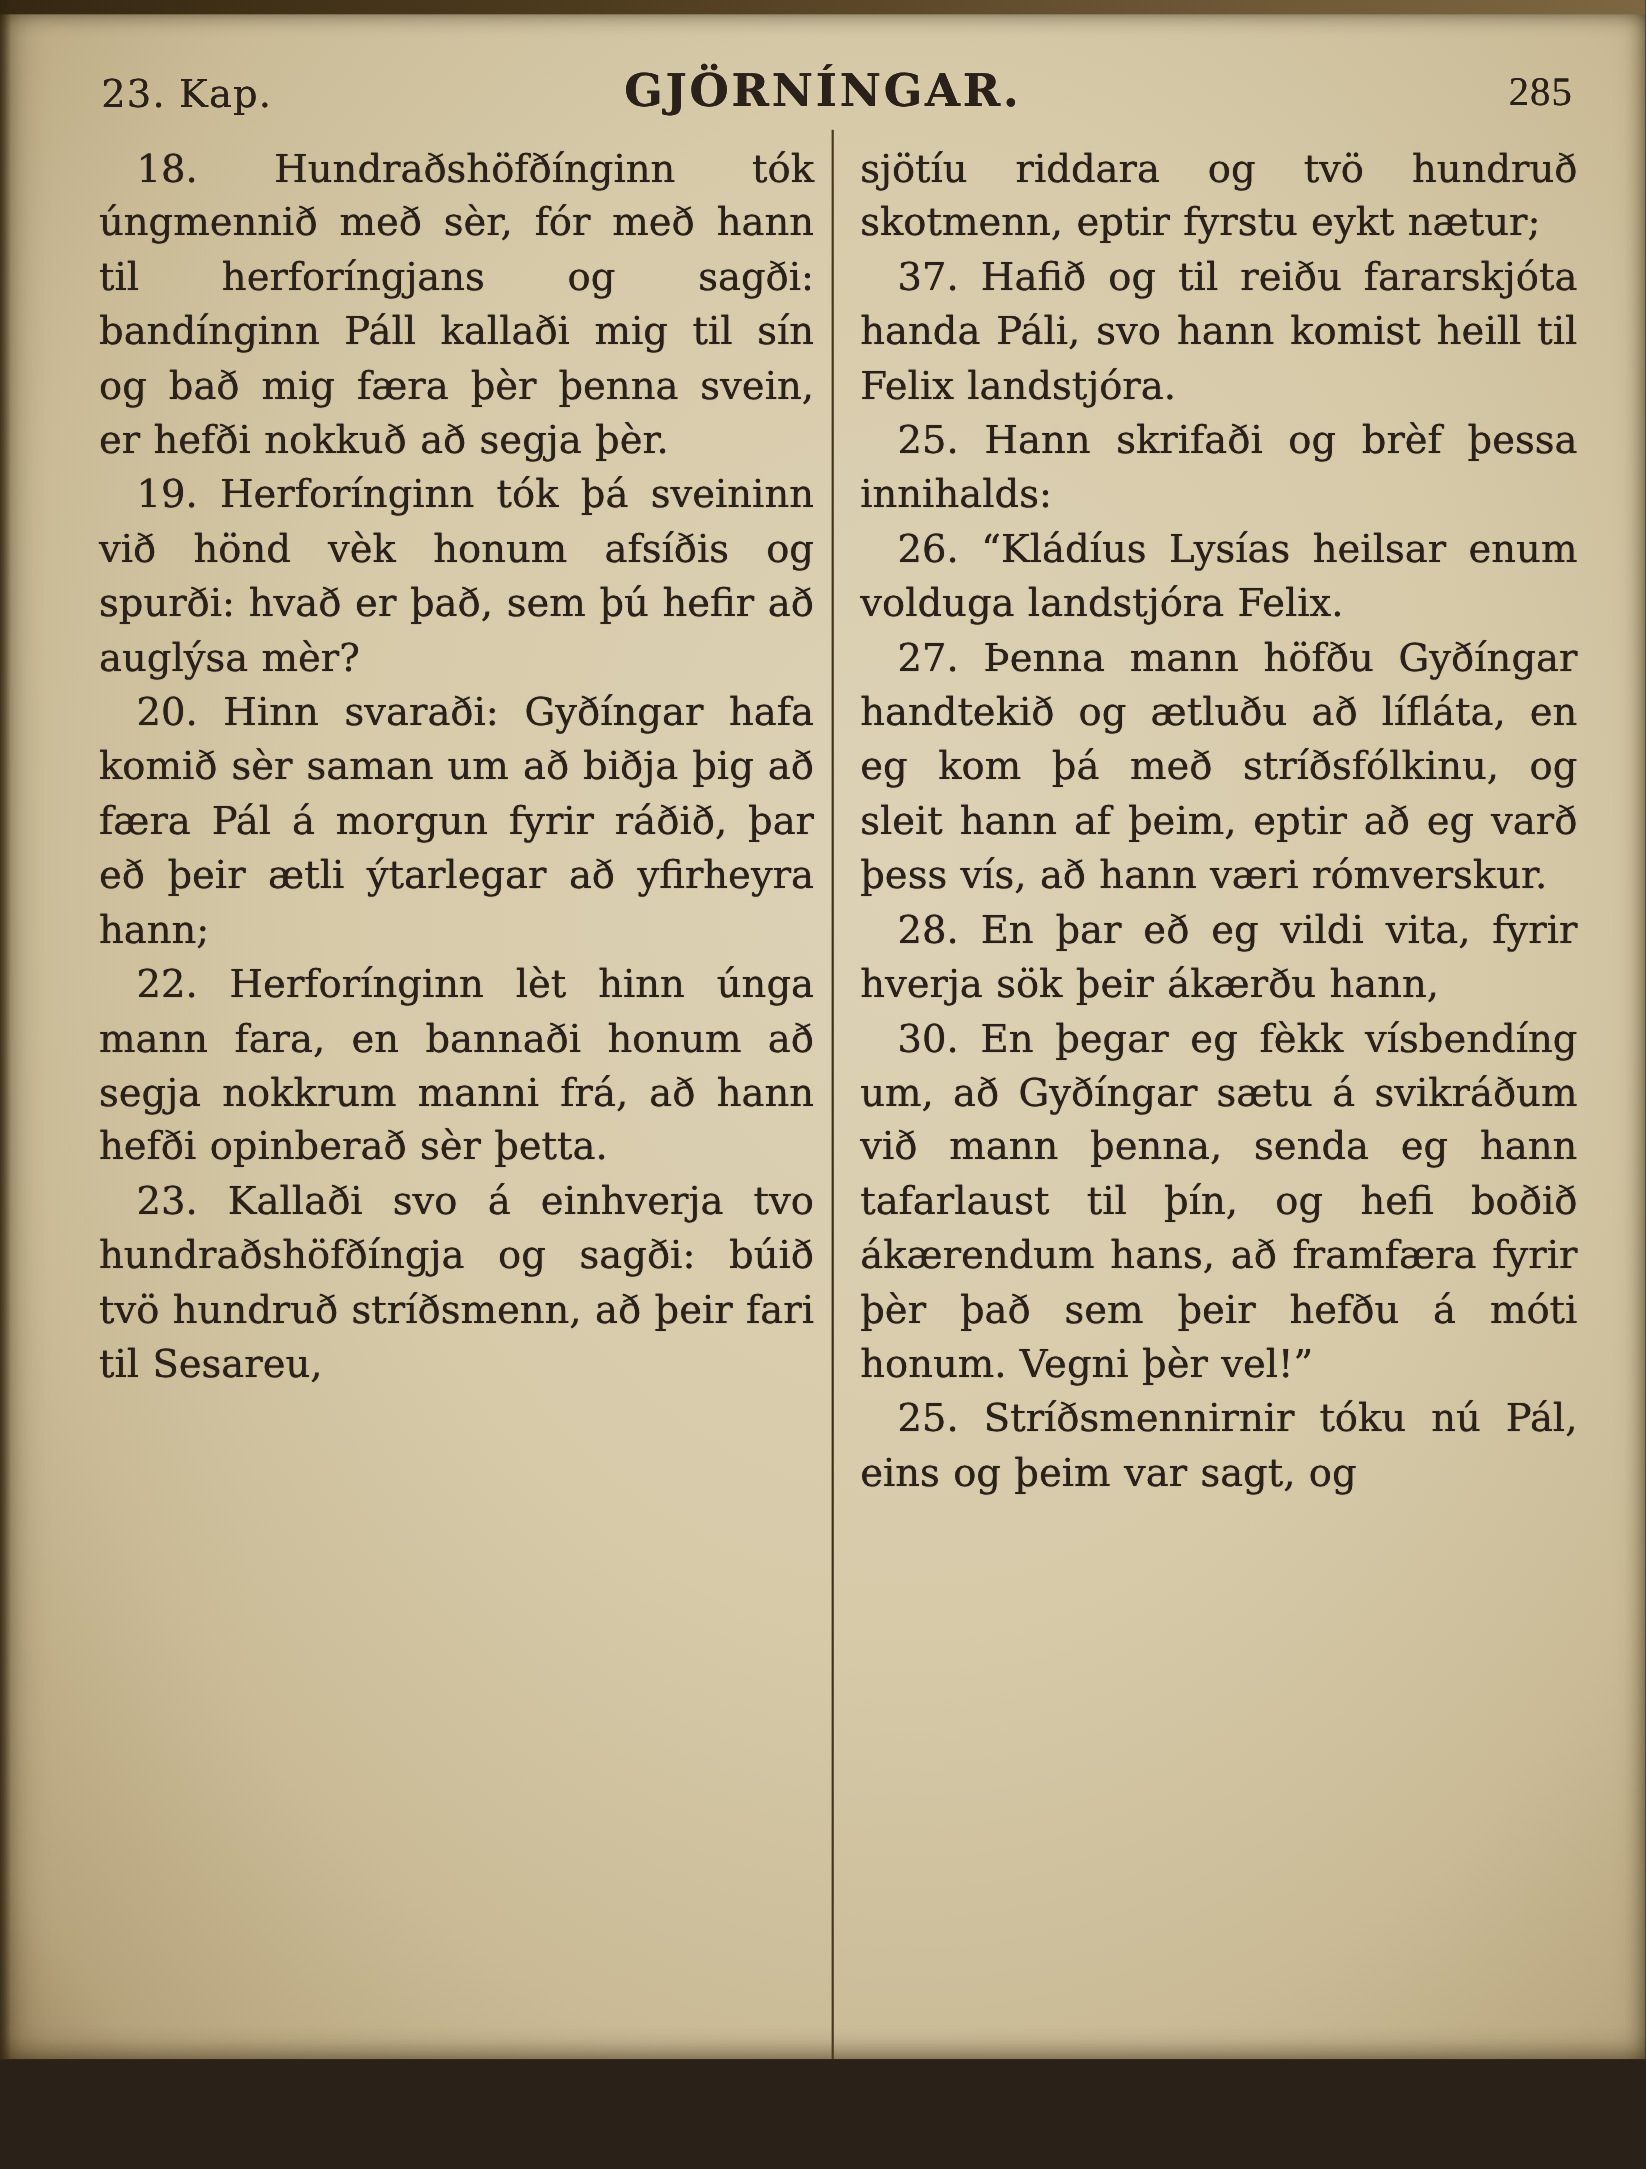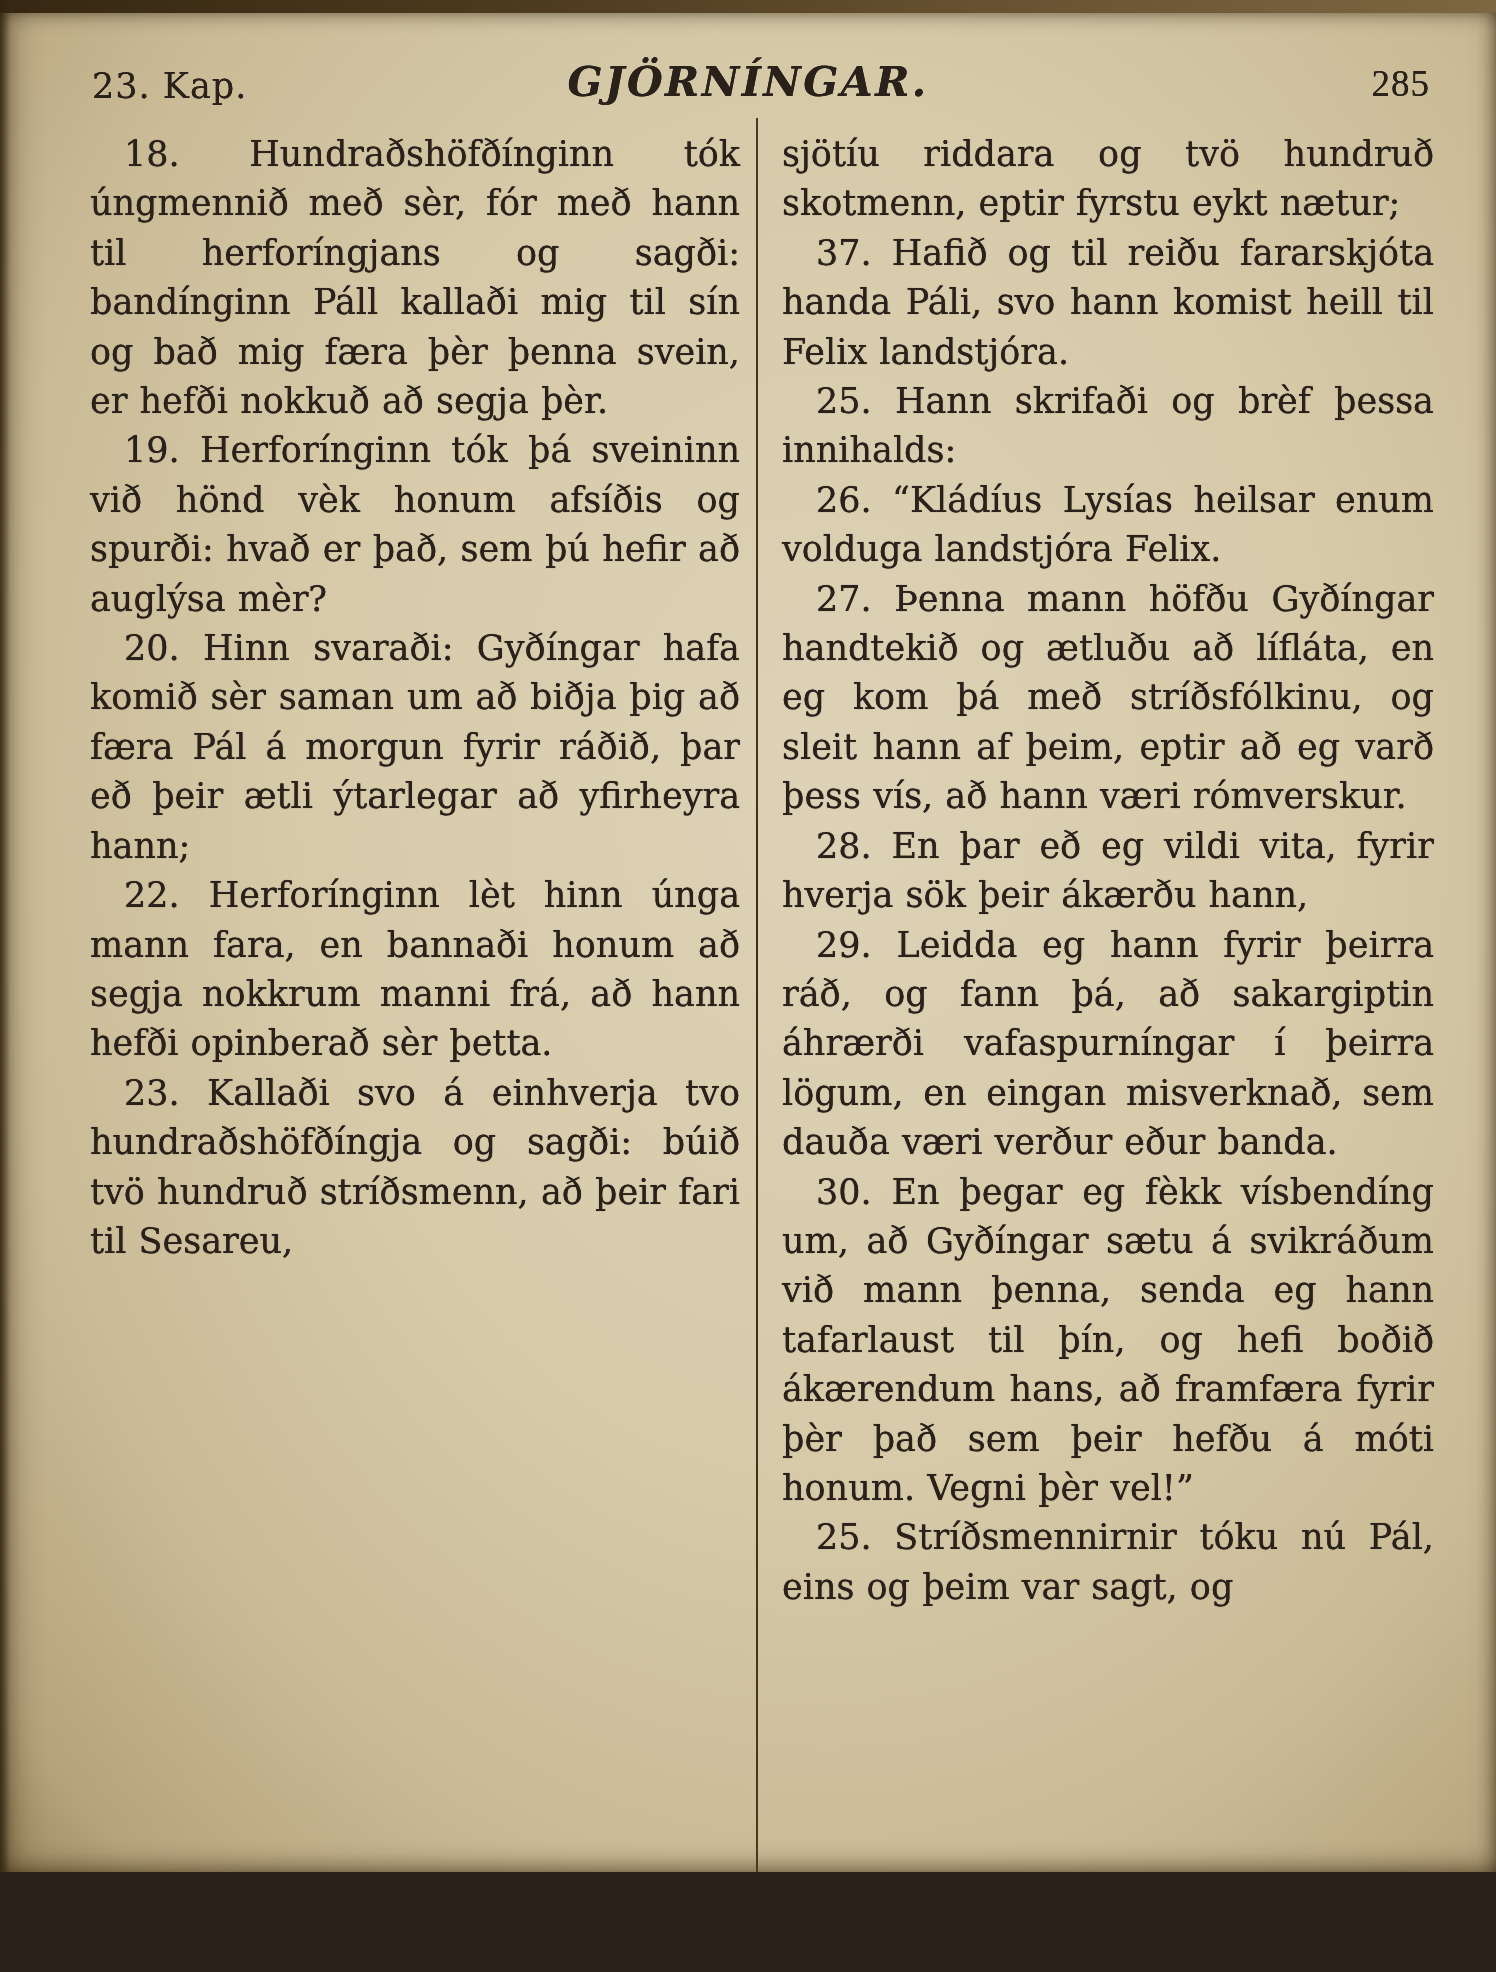--- a/index.html
+++ b/index.html
@@ -50,21 +50,20 @@
   }
   .page-title {
     position: absolute;
     left: 0; right: 0;
     top: 0;
     text-align: center;
     font-size: 41px;
     font-weight: bold;
     letter-spacing: 2.5px;
     text-shadow: 0 0 0.5px currentColor;
-    font-style: italic;
   }
   .page-number {
     position: absolute;
     right: 66px;
     top: 4px;
     font-size: 37px;
     letter-spacing: 1px;
     text-shadow: 0 0 0.6px currentColor;
     font-family: Liberation Serif, serif;
   }
@@ -118,18 +117,17 @@
     <p class="verse-paragraph">23. Kallaði svo á einhverja tvo hundraðshöfðíngja og sagði: búið tvö hundruð stríðsmenn, að þeir fari til Sesareu,</p>
   </div>
 
   <div class="text-column col-right">
     <p class="continuation-paragraph">sjötíu riddara og tvö hundruð skotmenn, eptir fyrstu eykt nætur;</p>
     <p class="verse-paragraph">37. Hafið og til reiðu fararskjóta handa Páli, svo hann komist heill til Felix landstjóra.</p>
     <p class="verse-paragraph">25. Hann skrifaði og brèf þessa innihalds:</p>
     <p class="verse-paragraph">26. “Kládíus Lysías heilsar enum volduga landstjóra Felix.</p>
     <p class="verse-paragraph">27. Þenna mann höfðu Gyðíngar handtekið og ætluðu að lífláta, en eg kom þá með stríðsfólkinu, og sleit hann af þeim, eptir að eg varð þess vís, að hann væri rómverskur.</p>
     <p class="verse-paragraph">28. En þar eð eg vildi vita, fyrir hverja sök þeir ákærðu hann,</p>
-    <p class="verse-paragraph">29. Leidda eg hann fyrir þeirra ráð, og fann þá, að sakargiptin áhrærði vafaspurníngar í þeirra lögum, en eingan misverknað, sem dauða væri verður eður banda.</p>
     <p class="verse-paragraph">30. En þegar eg fèkk vísbendíng um, að Gyðíngar sætu á svikráðum við mann þenna, senda eg hann tafarlaust til þín, og hefi boðið ákærendum hans, að framfæra fyrir þèr það sem þeir hefðu á móti honum.  Vegni þèr vel!”</p>
     <p class="verse-paragraph">25. Stríðsmennirnir tóku nú Pál, eins og þeim var sagt, og</p>
   </div>
 
 </div>
 
 </body></html>

